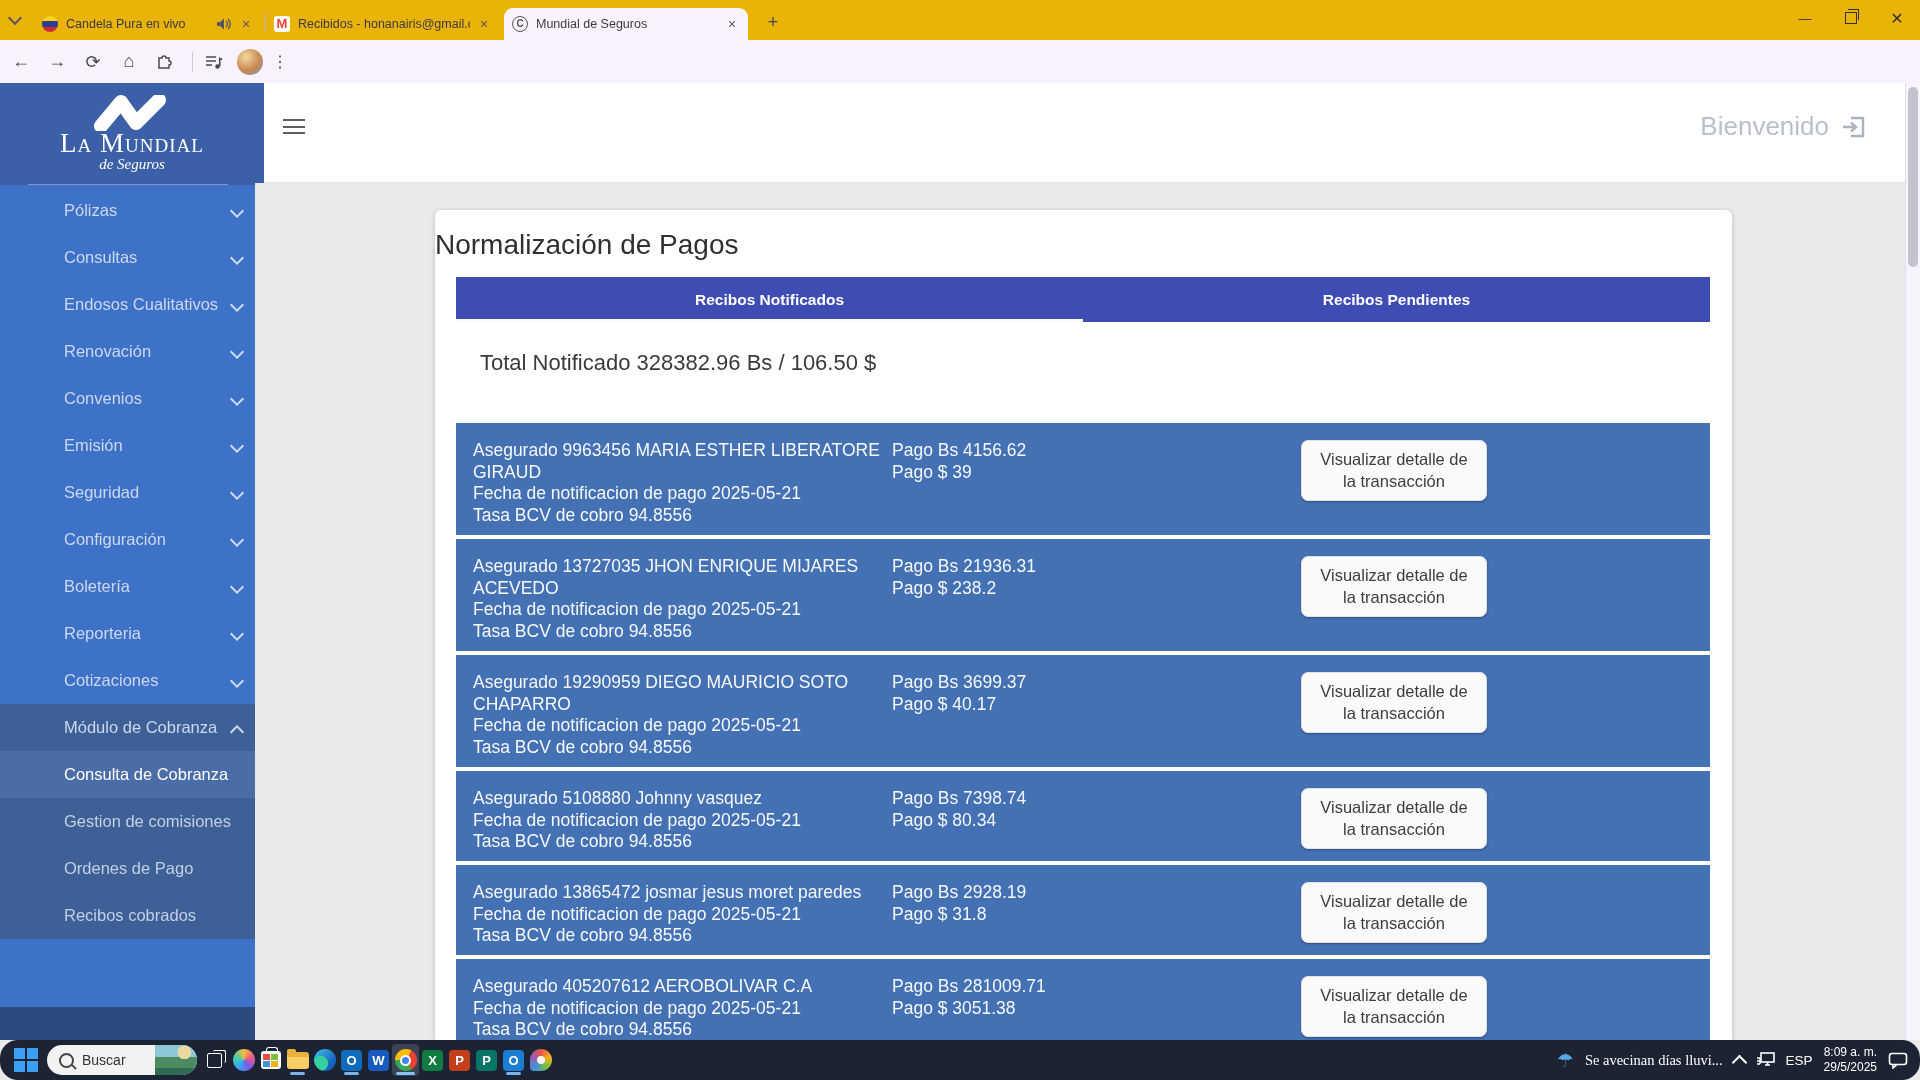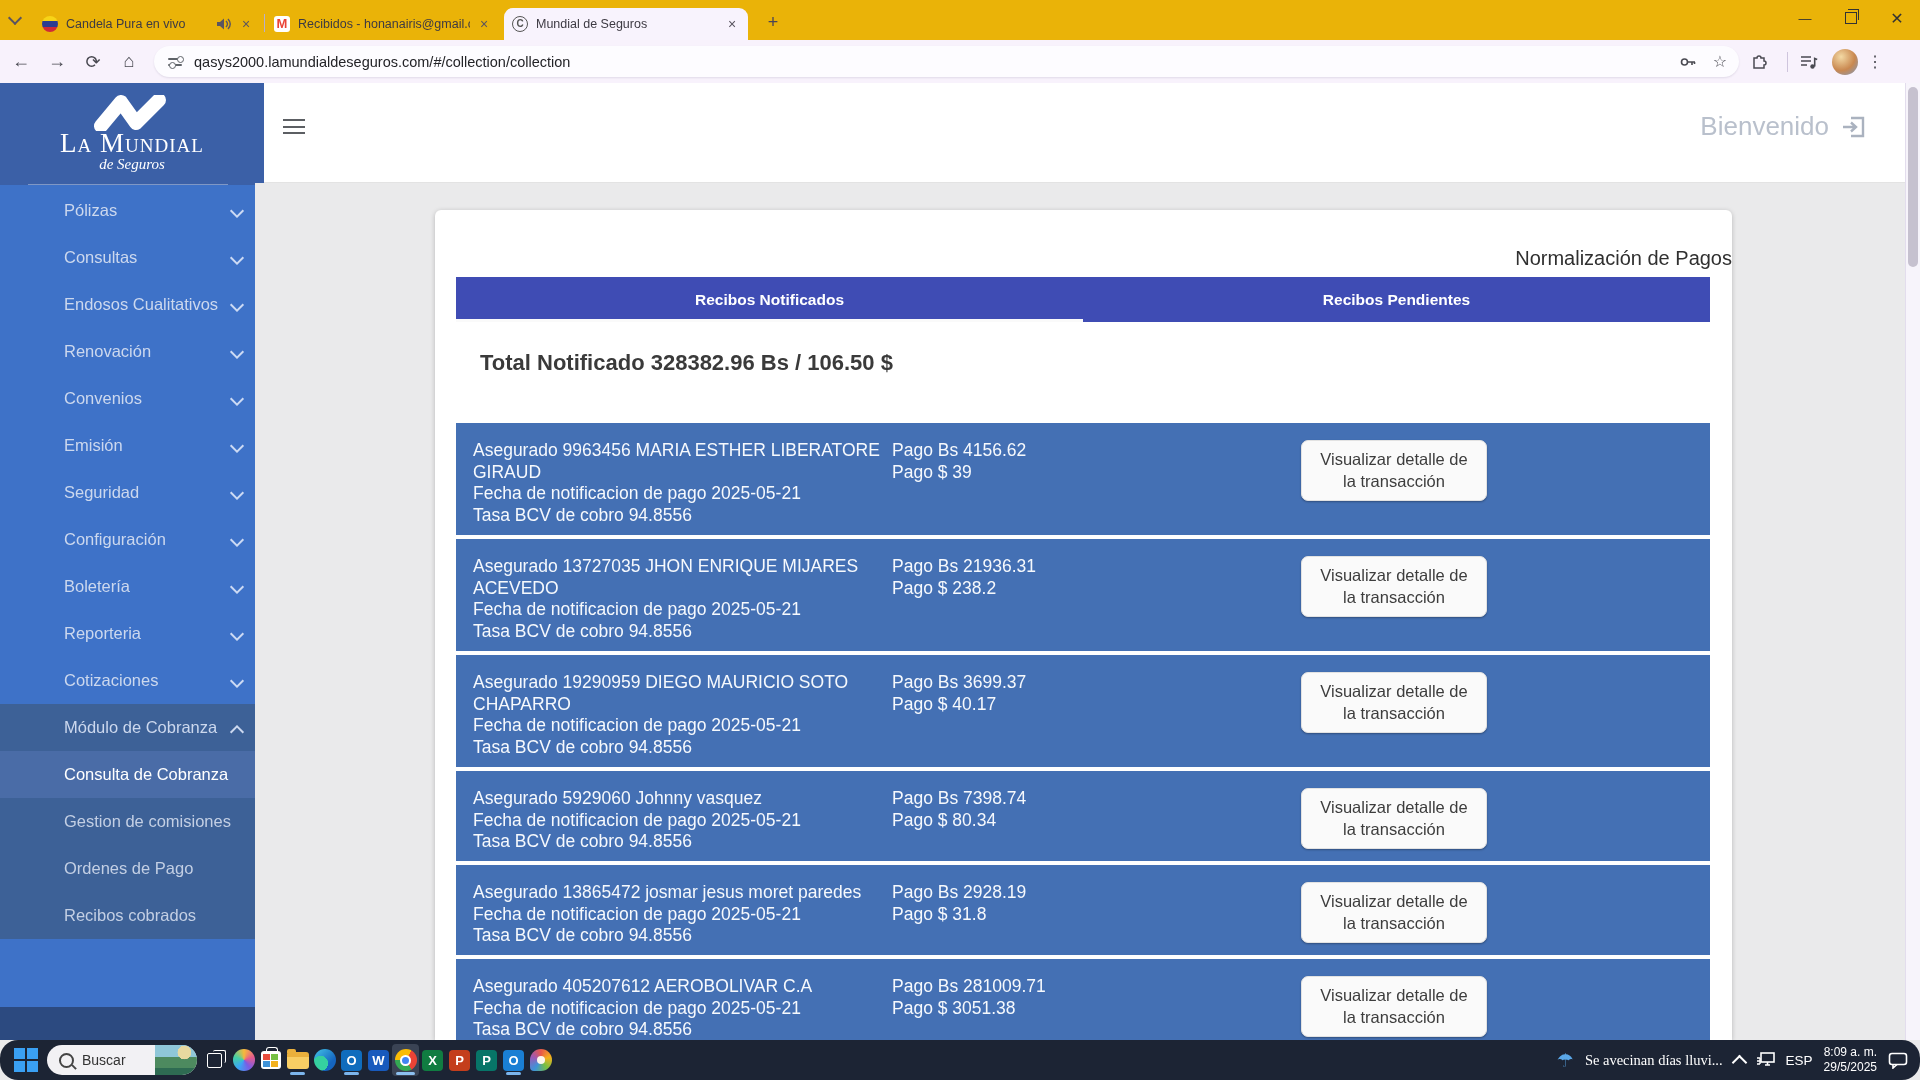--- a/index.html
+++ b/index.html
@@ -64,25 +64,25 @@
   .navitem .chev{position:absolute;right:22px;top:19px;width:8px;height:8px;border-right:2px solid rgba(220,230,248,.9);border-bottom:2px solid rgba(220,230,248,.9);transform:rotate(45deg);}
   .navitem .chev.up{transform:rotate(225deg);top:23px;}
   .navitem.expanded{background:#3d6197;}
   .navitem.sub{background:#3d6197;color:#c3cfe4;}
   .navitem.sub.active{background:#4a6ca7;color:#ffffff;}
   .sbfooter{position:absolute;bottom:0;left:0;width:255px;height:33px;background:#2c4a80;}
 
   
   .content{position:absolute;left:255px;top:183px;width:1650px;height:857px;background:#eaeaeb;overflow:hidden;}
   .card{position:absolute;left:180px;top:27px;width:1297px;height:830px;background:#fff;border-radius:6px 6px 0 0;box-shadow:0 1px 5px rgba(0,0,0,.22);}
-  .cardtitle{margin-top:37px;text-align:right;font-size:20px;color:#303030;}
+  .cardtitle{margin-top:19px;text-align:left;font-size:28px;color:#303030;}
   .tabbar{position:absolute;left:21px;top:67px;width:1254px;height:45px;background:#3f4cb4;display:flex;}
   .mtab{flex:1;display:flex;align-items:center;justify-content:center;color:#fff;font-size:15.5px;font-weight:bold;cursor:pointer;}
   .inkbar{position:absolute;left:0;bottom:0;width:50%;height:3px;background:#fafafa;}
-  .totalline{position:absolute;left:45px;top:140px;font-size:22px;font-weight:bold;color:#3a3a3a;}
+  .totalline{position:absolute;left:45px;top:140px;font-size:22px;font-weight:normal;color:#3a3a3a;}
   .rows{position:absolute;left:21px;top:213px;width:1254px;}
   .row{position:relative;background:#4470b4;color:#f6f9fd;margin-bottom:4px;box-sizing:border-box;padding:17px 0 4px 17px;font-size:17.5px;line-height:21.5px;}
   .row.h4{height:112px;}
   .row.h3{height:90px;}
   .row .left{width:415px;}
   .row .mid{position:absolute;left:436px;top:17px;}
   .row .vbtn{position:absolute;right:223px;top:17px;width:186px;height:61px;background:#fafafa;border:1px solid #e2e2e2;border-radius:7px;box-shadow:0 1px 2px rgba(0,0,0,.3);color:#3d3d3d;font-size:16.5px;line-height:22px;text-align:center;padding-top:7px;box-sizing:border-box;cursor:pointer;}
 
   
   .taskbar{position:absolute;left:0;bottom:0;width:1920px;height:40px;background:#1c2434;display:flex;align-items:center;padding-left:13px;box-sizing:border-box;border-radius:18px;}
@@ -166,34 +166,20 @@
         </div>
       <div class="winbtn" style="font-size:16px;">✕</div>
     </div>
   </div>
 
   <div class="toolbar">
     <div class="navic">←</div>
     <div class="navic">→</div>
     <div class="navic">⟳</div>
     <div class="navic">⌂</div>
-    <div class="omnibox">
-      <span class="tune">
-          <i></i>
-          <i></i>
-        </span>
-      <span class="url">qasys2000.lamundialdeseguros.com/#/collection/collection</span>
-      <span class="boxic">
-        <svg class="svgic" width="18" height="18" viewBox="0 0 18 18">
-            <circle cx="5.5" cy="9" r="3" fill="none" stroke="#4a4a52" stroke-width="1.6"></circle>
-            <path d="M8.5 9 H16 M13 9 v3 M15.5 9 v2" stroke="#4a4a52" stroke-width="1.6" fill="none"></path>
-          </svg>
-      </span>
-      <span class="boxic">☆</span>
-    </div>
     <div class="toolbar-right">
       <span class="boxic">
         <svg class="svgic" width="18" height="18" viewBox="0 0 18 18">
             <path d="M3 7 h3 a2 2 0 1 1 4 0 h3 v3 a2 2 0 1 1 0 4 v3 h-10 z" transform="translate(0,-2)" fill="none" stroke="#4a4a52" stroke-width="1.5"></path>
           </svg>
       </span>
       <span class="vsep"></span>
       <span class="boxic">
         <svg class="svgic" width="18" height="16" viewBox="0 0 18 16">
             <path d="M1 3 h10 M1 7 h10 M1 11 h6" stroke="#4a4a52" stroke-width="1.6"></path>
@@ -353,21 +339,21 @@
             <div>Pago $ 40.17</div>
           </div>
           <div class="vbtn">
             <div>Visualizar detalle de</div>
             <div>la transacción</div>
           </div>
         </div>
 
         <div class="row h3">
           <div class="left">
-            <div>Asegurado 5929060 Johnny vasquez</div>
+            <div>Asegurado 5108880 Johnny vasquez</div>
             <div>Fecha de notificacion de pago 2025-05-21</div>
             <div>Tasa BCV de cobro 94.8556</div>
           </div>
           <div class="mid">
             <div>Pago Bs 7398.74</div>
             <div>Pago $ 80.34</div>
           </div>
           <div class="vbtn">
             <div>Visualizar detalle de</div>
             <div>la transacción</div>

